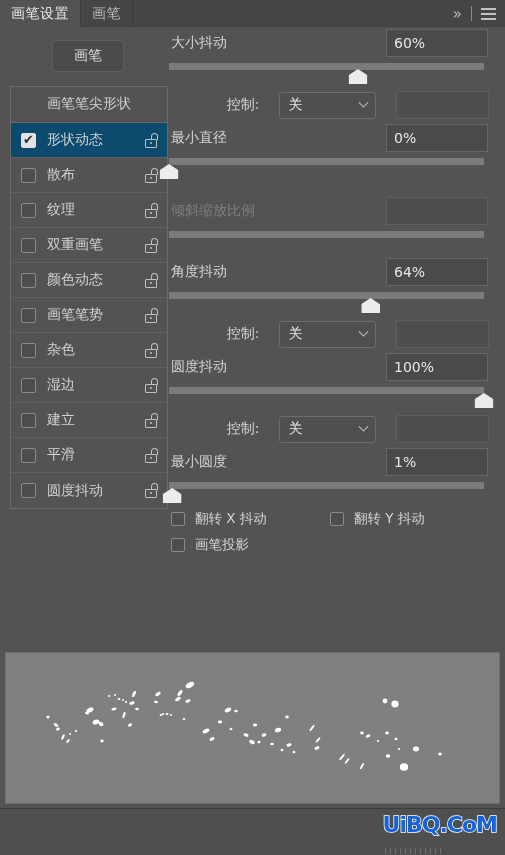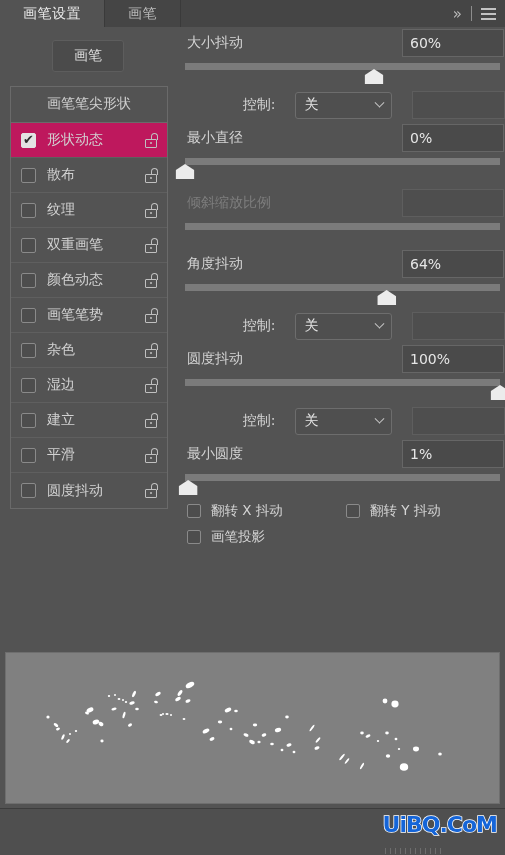--- a/index.html
+++ b/index.html
@@ -10,21 +10,21 @@
     overflow: hidden;
   }
   #app { position: relative; width: 505px; height: 855px; background: #535353; }
 
   
   .tabbar {
     position: absolute; top: 0; left: 0; width: 505px; height: 27px;
     background: #454545; display: flex; align-items: stretch;
   }
   .tab {
-    display: flex; align-items: center; padding: 0 23px;
+    display: flex; align-items: center; padding: 0 11px;
     font-size: 14px; color: #b8b8b8; letter-spacing: .5px;
     border-right: 1px solid #3a3a3a;
   }
   .tab.active { background: #535353; color: #e8e8e8; }
   .tabbar-spacer { flex: 1; border-right: none; }
   .tabbar-right {
     display: flex; align-items: center; gap: 9px;
     padding-right: 9px; color: #bdbdbd;
   }
   .chev2 { font-size: 15px; letter-spacing: -2px; padding-right:2px;}
@@ -45,21 +45,21 @@
   }
   .list-head {
     text-align: center; font-size: 14px; color: #cfcfcf;
     padding: 8px 0 9px; border-bottom: 1px solid #6a6a6a;
   }
   .litem {
     display: flex; align-items: center; height: 35px;
     padding: 0 9px 0 10px; border-bottom: 1px solid #5f5f5f;
   }
   .litem:last-child { border-bottom: none; }
-  .litem.selected { background: #be185d; }
+  .litem.selected { background: #0c4a6e; }
   .cbox {
     width: 15px; height: 15px; border: 1px solid #8a8a8a; border-radius: 2px;
     background: #4d4d4d; flex: 0 0 auto; position: relative;
   }
   .cbox.on { background: #e3e3e3; border-color: #e3e3e3; }
   .cbox.on::after {
     content: "✔"; position: absolute; left: 1px; top: -3px;
     font-size: 13px; color: #2e2e2e; line-height: 17px;
   }
   .litem-label { flex: 1; font-size: 14px; color: #d2d2d2; padding-left: 11px; }
@@ -72,21 +72,21 @@
     content: ""; position: absolute; left: 3.5px; top: 2px;
     width: 2px; height: 2px; border-radius: 50%; background: #c0c0c0;
   }
   .lock .shackle {
     position: absolute; top: 0; left: 6px; width: 7px; height: 7px;
     border: 1.5px solid #c0c0c0; border-bottom: none;
     border-radius: 4px 4px 0 0;
   }
 
   
-  .rightcol { position: absolute; left: 180px; top: 27px; width: 325px; }
+  .rightcol { position: absolute; left: 164px; top: 27px; width: 325px; }
   .row-label {
     display: flex; align-items: center; justify-content: space-between;
     padding: 0 1px 0 7px; height: 32px;
   }
   .row-label .lbl { font-size: 14px; color: #d4d4d4; }
   .row-label.dim .lbl { color: #7e7e7e; }
   .valbox {
     width: 102px; height: 28px; background: #4a4a4a; border: 1px solid #666;
     color: #e6e6e6; font-size: 14px; display: flex; align-items: center;
     padding-left: 7px;
@@ -289,21 +289,21 @@
 
     <div class="row-label">
       <span class="lbl">最小直径</span>
       <span class="valbox">0%</span>
     </div>
     <div class="slider">
       <span class="track"></span>
       <span class="thumb" style="left: 0%;"></span>
     </div>
 
-    <div class="row-label dim" style="margin-top:4px">
+    <div class="row-label dim" style="margin-top:12px">
       <span class="lbl">倾斜缩放比例</span>
       <span class="valbox empty"></span>
     </div>
     <div class="slider">
       <span class="track"></span>
     </div>
 
     <div class="row-label" style="">
       <span class="lbl">角度抖动</span>
       <span class="valbox">64%</span>

